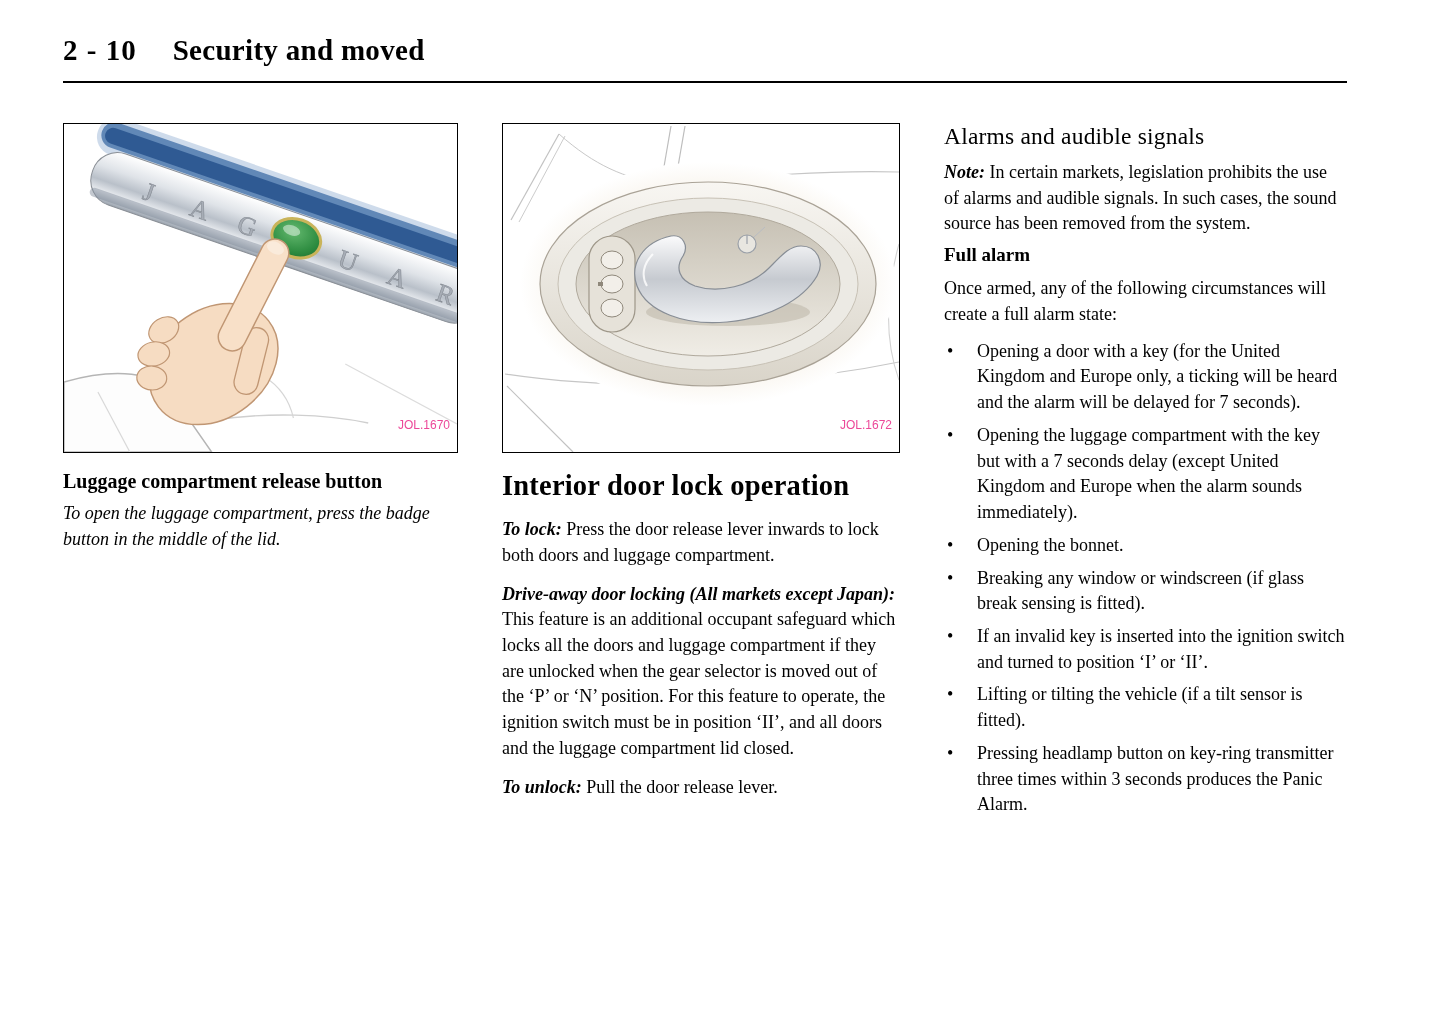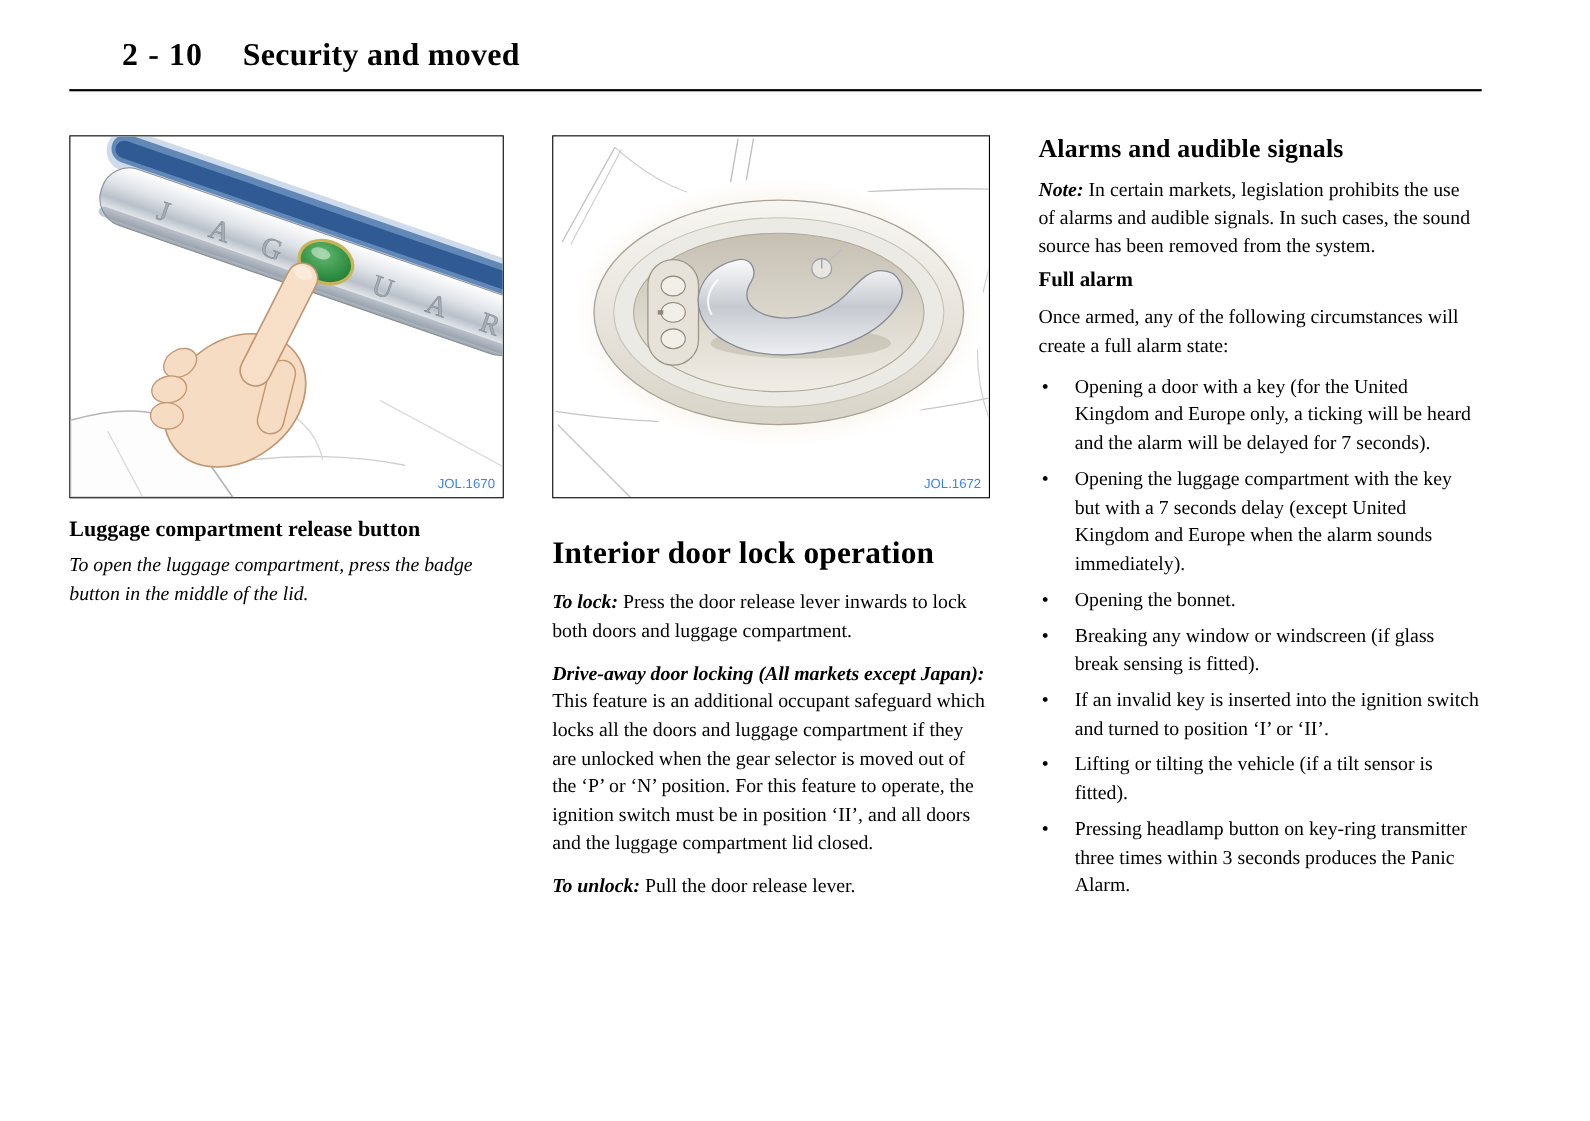--- a/index.html
+++ b/index.html
@@ -5,38 +5,38 @@
   * { margin:0; padding:0; box-sizing:border-box; }
   html,body { background:#fff; }
   body {
     width:1445px; height:1019px; overflow:hidden;
     color:#000; font-family:"Liberation Serif", serif;
   }
   .page { padding:34px 98px 0 63px; }
 
   
   .hdr { display:flex; align-items:baseline; }
-  .hdr-num { font-size:29px; font-weight:700; letter-spacing:1px;margin-left:48px; }
+  .hdr-num { font-size:29px; font-weight:700; letter-spacing:1px; }
   .hdr-title { font-size:29px; font-weight:700; margin-left:36px; letter-spacing:.3px; }
   .hdr-rule { border-bottom:2px solid #000; margin-top:14px; }
 
   
   .cols { display:grid; grid-template-columns:395px 398px 401px; column-gap:44px; margin-top:40px; }
 
   
   .figure { position:relative; height:330px; border:1px solid #000; background:#fff; overflow:hidden; }
   .figure svg { display:block; width:100%; height:100%; }
-  .fig-label { position:absolute; right:7px; bottom:5px; font:12px "Liberation Sans", sans-serif; color:#3b82f6;text-align:right; }
+  .fig-label { position:absolute; right:7px; bottom:20px; font:12px "Liberation Sans", sans-serif; color:#ec4899;text-align:right; }
 
   
   .cap-title { font-size:20px; font-weight:700; margin-top:17px; }
   .cap-body  { font-size:18px; line-height:1.44; margin-top:8px;font-style:italic; }
-  .sec-title { font-size:28.5px; font-weight:700; line-height:1.3; margin-top:32px; letter-spacing:.2px; }
+  .sec-title { font-size:28.5px; font-weight:700; line-height:1.3; margin-top:14px; letter-spacing:.2px; }
   .para { font-size:18px; line-height:1.43; margin-top:13px; }
-  .rc-title { font-size:23.5px; font-weight:700; letter-spacing:.2px; }
+  .rc-title { font-size:23.5px; font-weight:400; letter-spacing:.2px; }
   .rc .para { margin-top:10px; }
   .sub { font-size:19px; font-weight:700; margin-top:7px; }
   .bullets { margin-top:11px; }
   .bullet { display:flex; margin-bottom:7px; font-size:18px; line-height:1.43; }
   .marker { width:33px; flex:none; padding-left:3px; }
   b { font-weight:700;font-style:italic; }
 </style>
 </head>
 <body>
 

